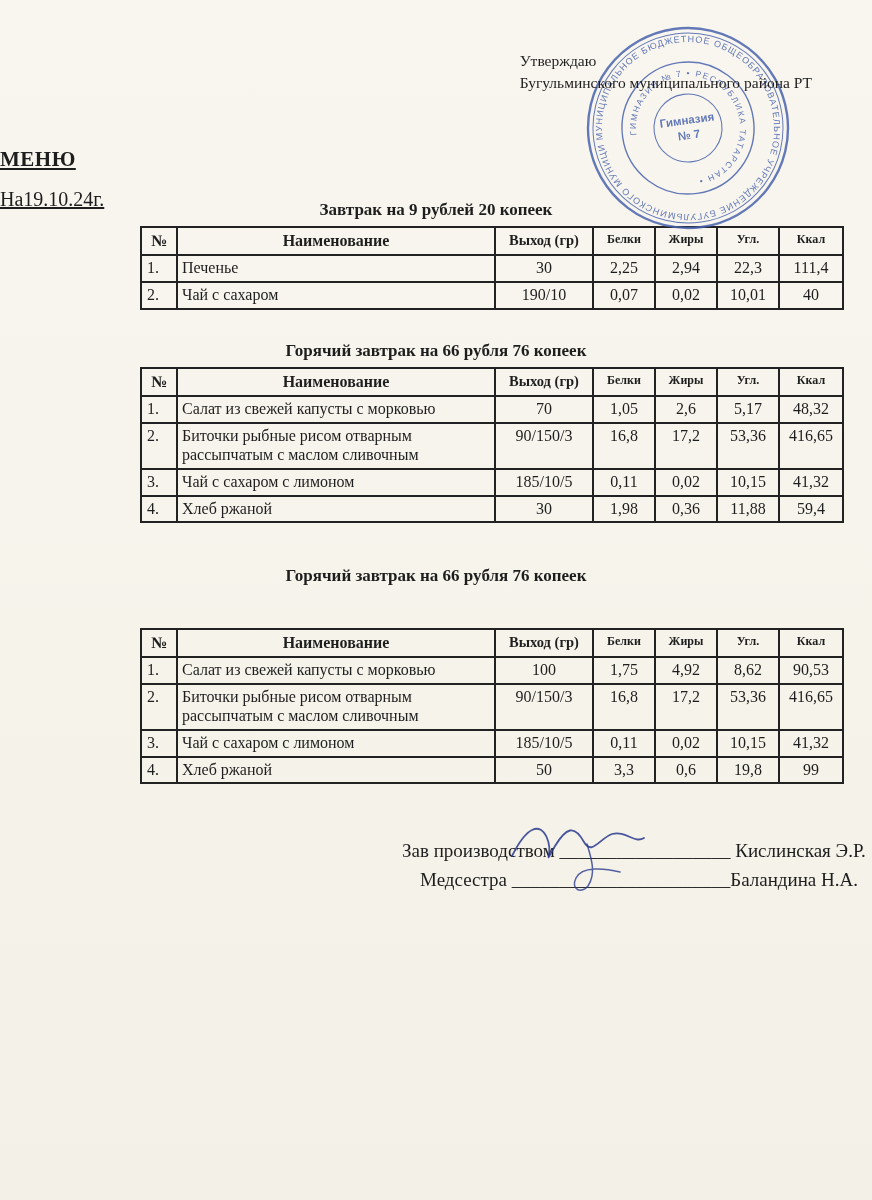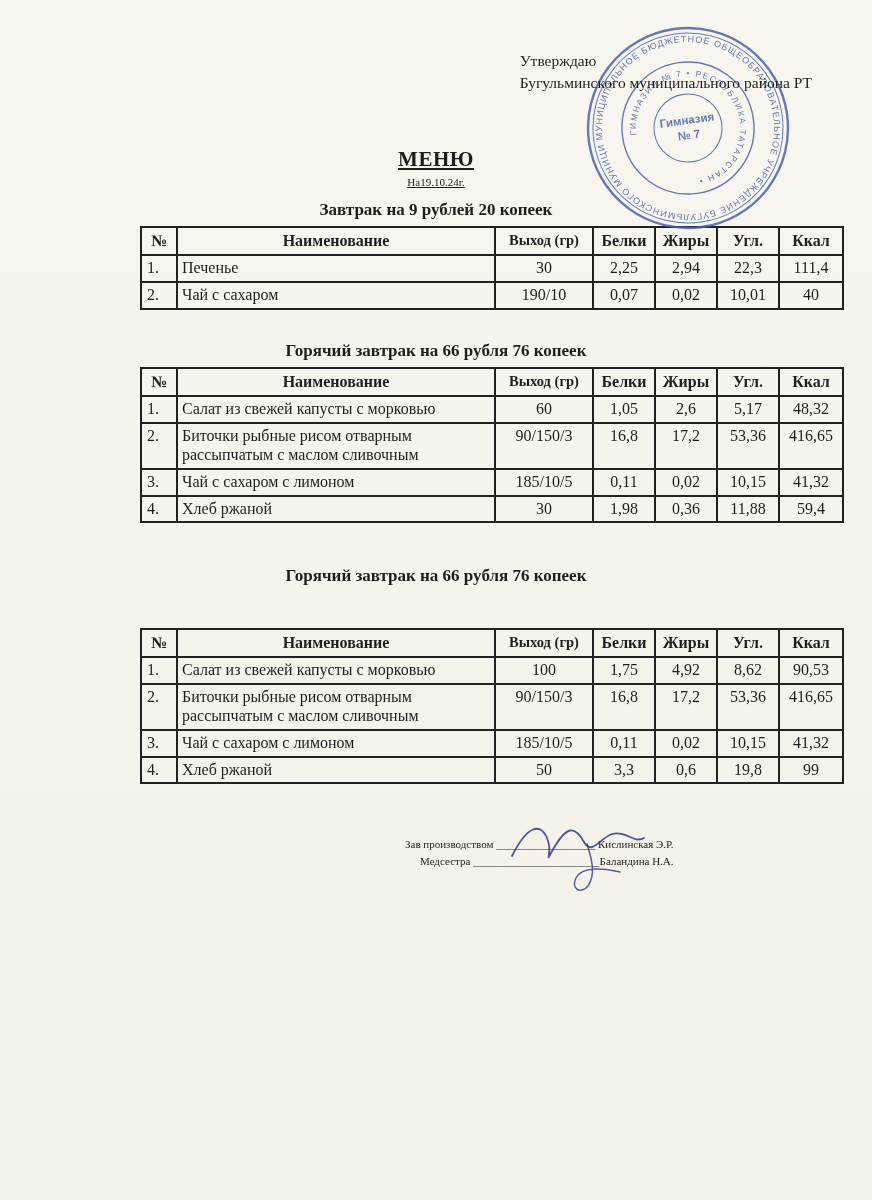--- a/index.html
+++ b/index.html
@@ -24,23 +24,23 @@
   }
 
   
   .stamp{
     position:absolute;top:18px;left:578px;width:220px;height:220px;
     z-index:1;opacity:.85;transform:rotate(-8deg);
   }
   .stamp text{font-family:"Liberation Sans","DejaVu Sans",sans-serif;}
 
   
-  .title-block{position:absolute;top:147px;left:0;width:100%;text-align:center;z-index:3;}
+  .title-block{position:absolute;top:147px;left:0;width:100%;z-index:3;}
   .menu-title{font-size:21px;font-weight:bold;text-decoration:underline;letter-spacing:.5px;}
-  .menu-date{font-size:11px;text-decoration:underline;margin-top:4px;}
+  .menu-date{font-size:20px;text-decoration:underline;margin-top:16px;}
 
   
   .section-heading{
     position:absolute;left:0;width:100%;text-align:center;
     font-size:17px;font-weight:bold;
   }
   #heading-0{top:200px;}
   #heading-1{top:341px;}
   #heading-2{top:566px;}
 
@@ -59,31 +59,30 @@
     overflow:hidden;
   }
   .menu-table th{font-size:16px;font-weight:bold;text-align:center;padding:4px 2px;}
   .menu-table th:nth-child(1){width:30px;}
   .menu-table th:nth-child(2){width:312px;text-align:center;}
   .menu-table th:nth-child(3){width:92px;font-size:14.5px;}
   .menu-table th:nth-child(4){width:56px;}
   .menu-table th:nth-child(5){width:56px;}
   .menu-table th:nth-child(6){width:56px;}
   .menu-table th:nth-child(7){width:58px;}
-  .menu-table th:nth-child(n+4){font-size:16px;}
+  .menu-table th:nth-child(n+4){font-size:12px;}
   .menu-table td{font-size:16px;text-align:center;line-height:1.18;}
   .menu-table td.c0{text-align:left;padding-left:5px;}
   .menu-table td.c1{text-align:left;padding-right:56px;}
 
   
   .footer{
     position:absolute;top:836px;left:402px;
-    font-size:11px;line-height:1.55;
+    font-size:19px;line-height:1.55;
     z-index:2;
-    text-align:right;
   }
   .footer div{white-space:nowrap;}
   .footer .l2{padding-left:18px;}
 
   .signature{
     position:absolute;top:808px;left:492px;width:220px;height:90px;
     z-index:3;pointer-events:none;
   }
 </style>
 </head>
@@ -167,21 +166,21 @@
           <th>Белки</th>
           <th>Жиры</th>
           <th>Угл.</th>
           <th>Ккал</th>
         </tr>
       </thead>
     <tbody>
         <tr>
           <td class="c0">1.</td>
           <td class="c1">Салат из свежей капусты с морковью</td>
-          <td class="c2">60</td>
+          <td class="c2">70</td>
           <td class="c3">1,05</td>
           <td class="c4">2,6</td>
           <td class="c5">5,17</td>
           <td class="c6">48,32</td>
         </tr>
         <tr>
           <td class="c0">2.</td>
           <td class="c1">Биточки рыбные рисом отварным рассыпчатым с маслом сливочным</td>
           <td class="c2">90/150/3</td>
           <td class="c3">16,8</td>

